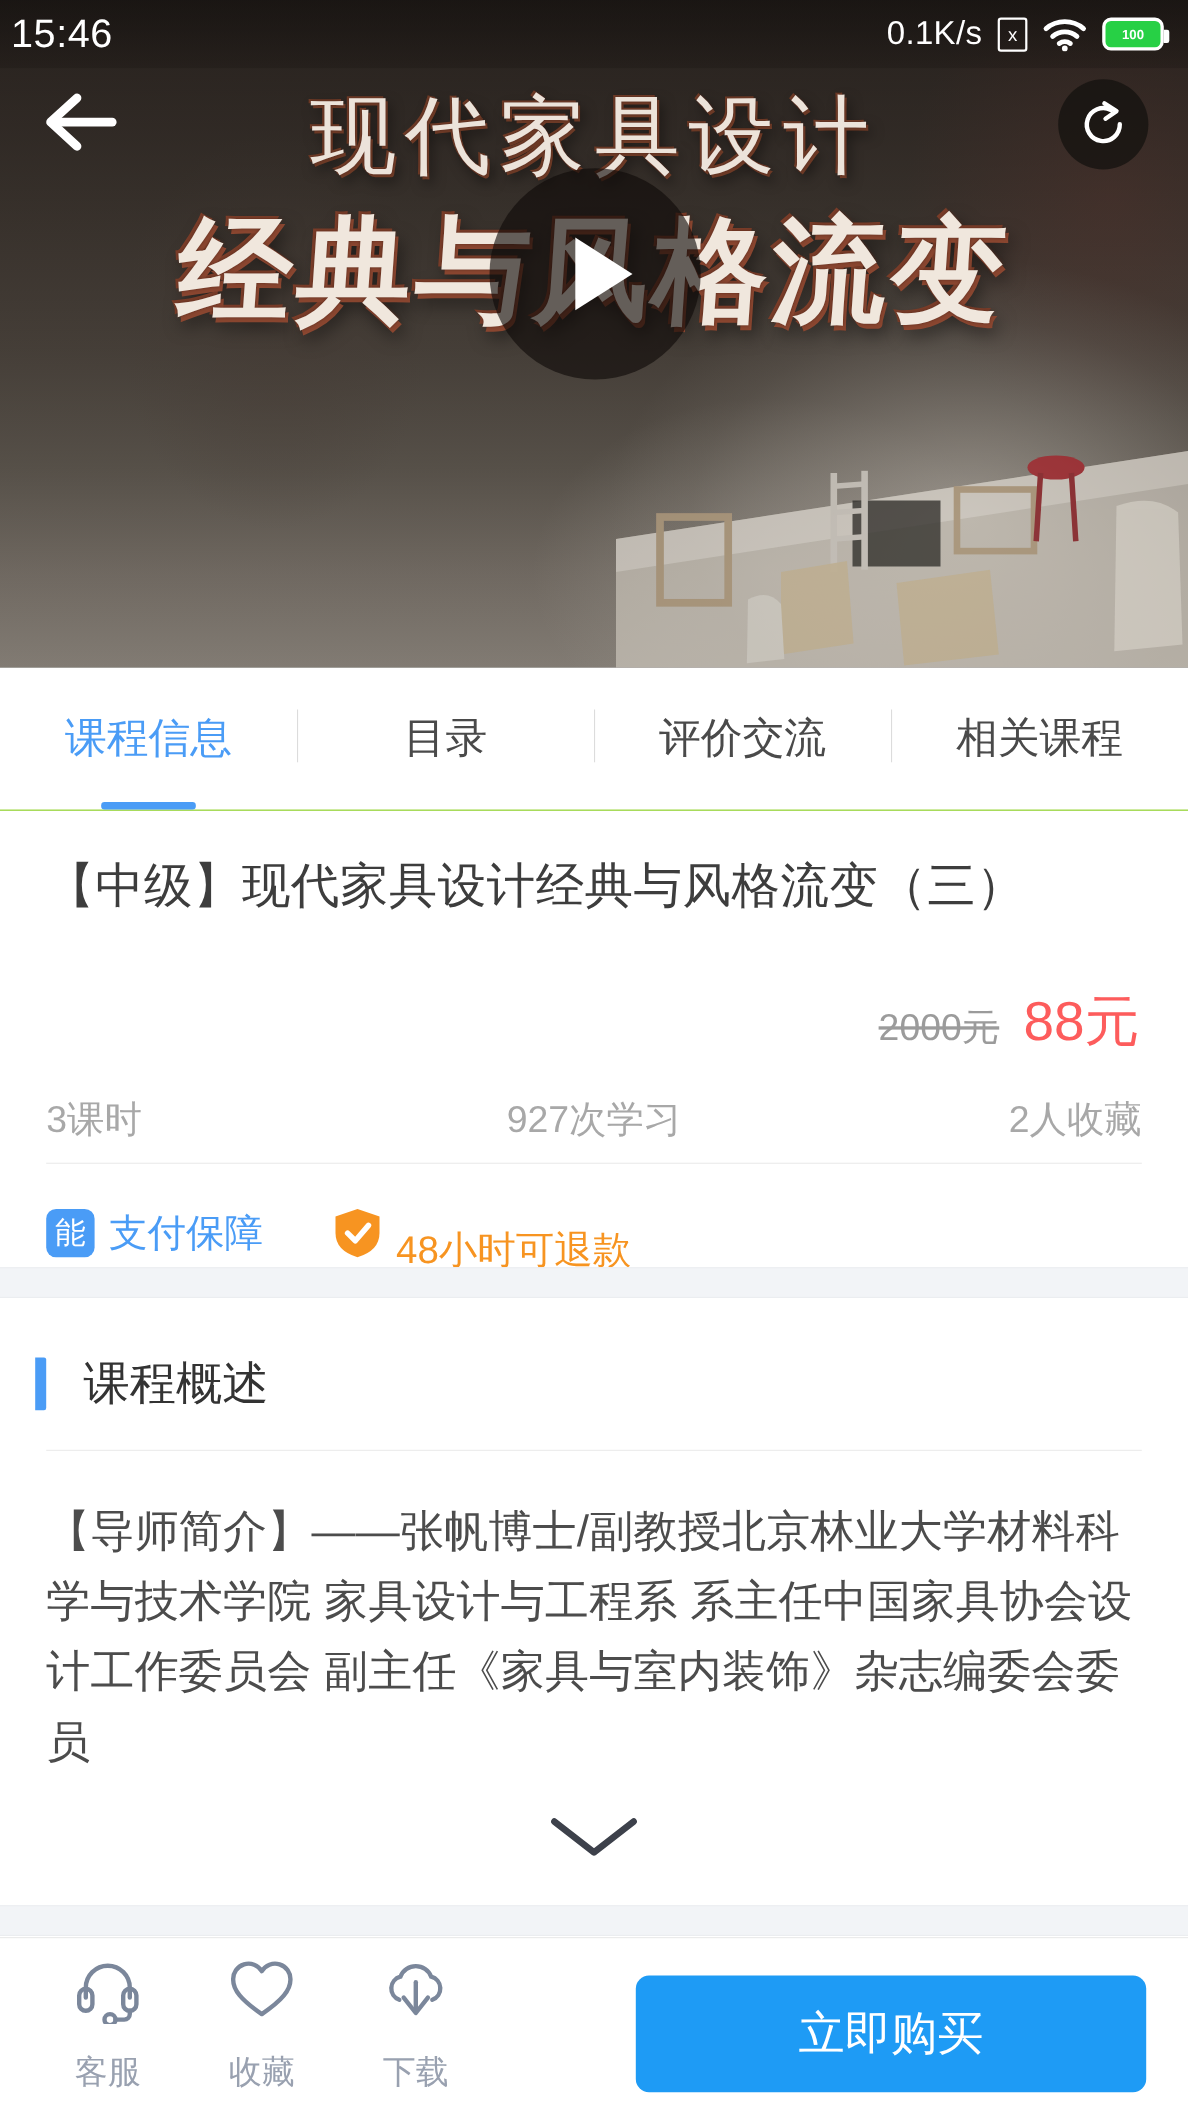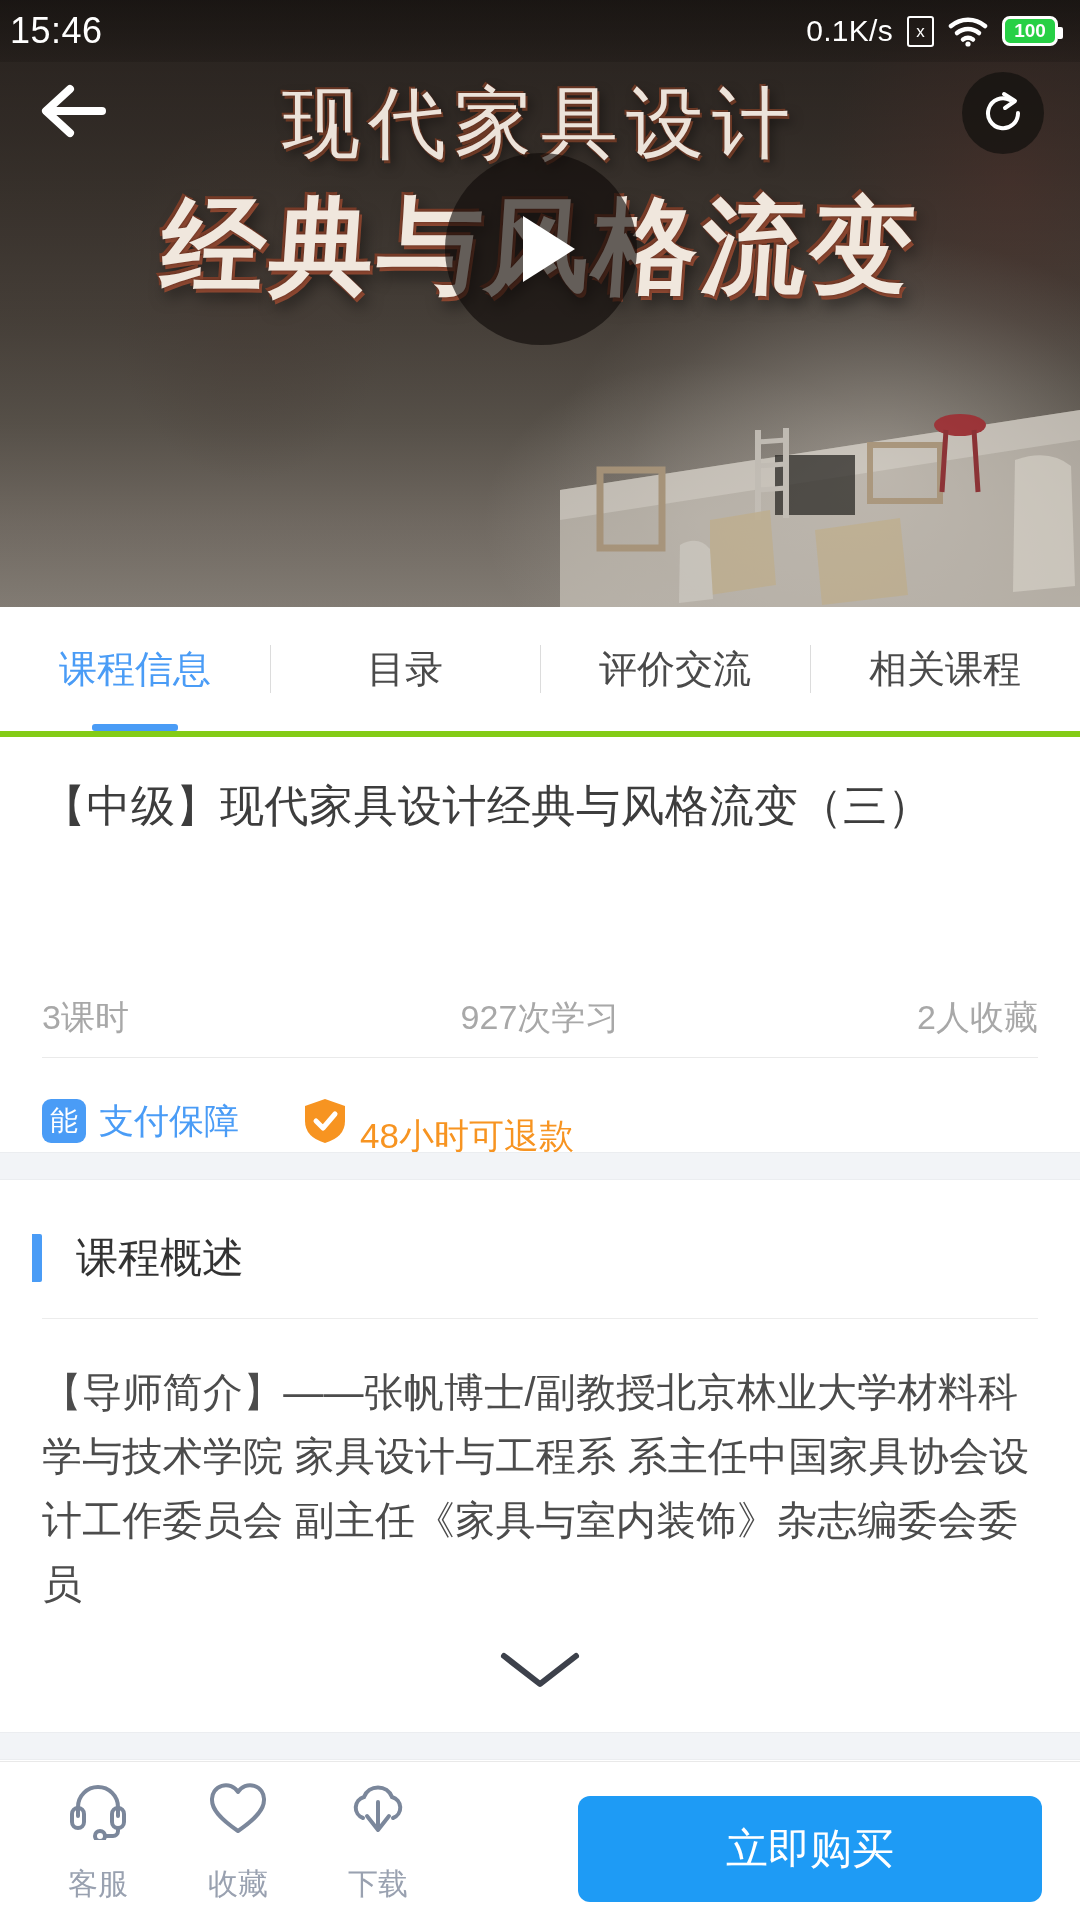--- a/index.html
+++ b/index.html
@@ -151,42 +151,42 @@
     display: flex; align-items: center; justify-content: center;
     font-size: 17px; line-height: 1;
   }
   .sb-battery {
     width: 56px; height: 30px;
     border: 3px solid #fff;
     border-radius: 8px;
     position: relative;
     display: flex; align-items: center; justify-content: center;
     background: #27d045;
-    font-size: 19px;
+    font-size: 12px;
     font-weight: 700;
     color: #ffffff;
   }
   .sb-battery::after {
     content: "";
     position: absolute;
     right: -8px; top: 8px;
     width: 5px; height: 12px;
     background: #fff;
     border-radius: 0 2px 2px 0;
   }
 
   
   .tabbar {
     position: absolute;
     top: 607px; left: 0;
     width: 1080px; height: 130px;
     background: #ffffff;
     display: flex;
     align-items: center;
-    border-bottom: 6px solid #84cc16;
+    border-bottom: 1px solid #84cc16;
   }
   .tab {
     flex: 1;
     height: 100%;
     position: relative;
     display: flex;
     align-items: center;
     justify-content: center;
     font-size: 38px;
     color: #4a4a4a;
@@ -448,20 +448,24 @@
     <div class="tab">
       <span>评价交流</span>
     </div>
     <div class="tab">
       <span>相关课程</span>
     </div>
   </div>
 
   <div class="course-title">【中级】现代家具设计经典与风格流变（三）</div>
 
+  <div class="price-row">
+    <span class="price-old">2000元</span>
+    <span class="price-new">88元</span>
+  </div>
 
   <div class="stats-row">
     <span class="s1">3课时</span>
     <span class="s2">927次学习</span>
     <span class="s3">2人收藏</span>
   </div>
   <div class="stats-divider"></div>
 
   <div class="badge-row">
     <div class="badge">

